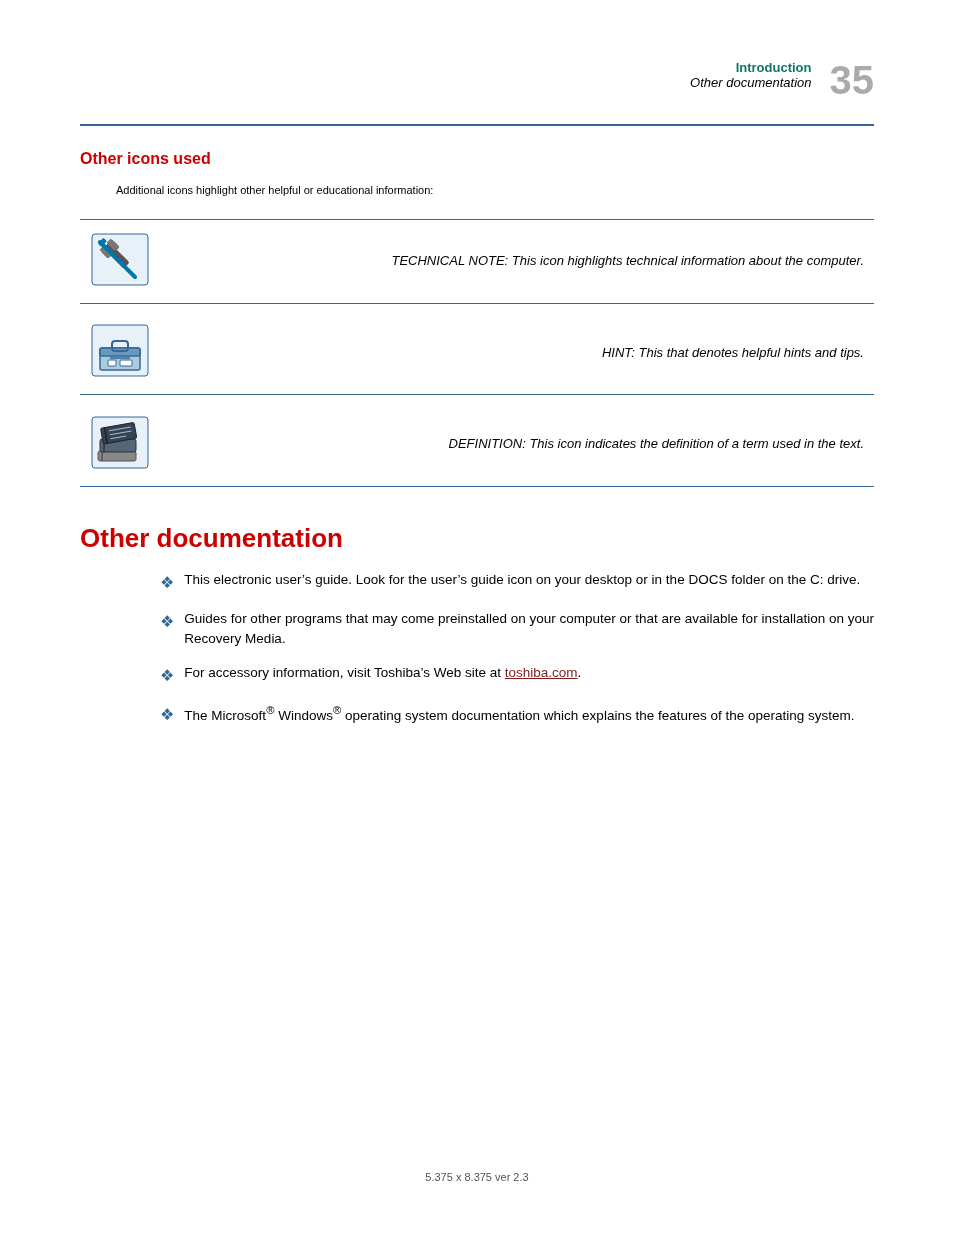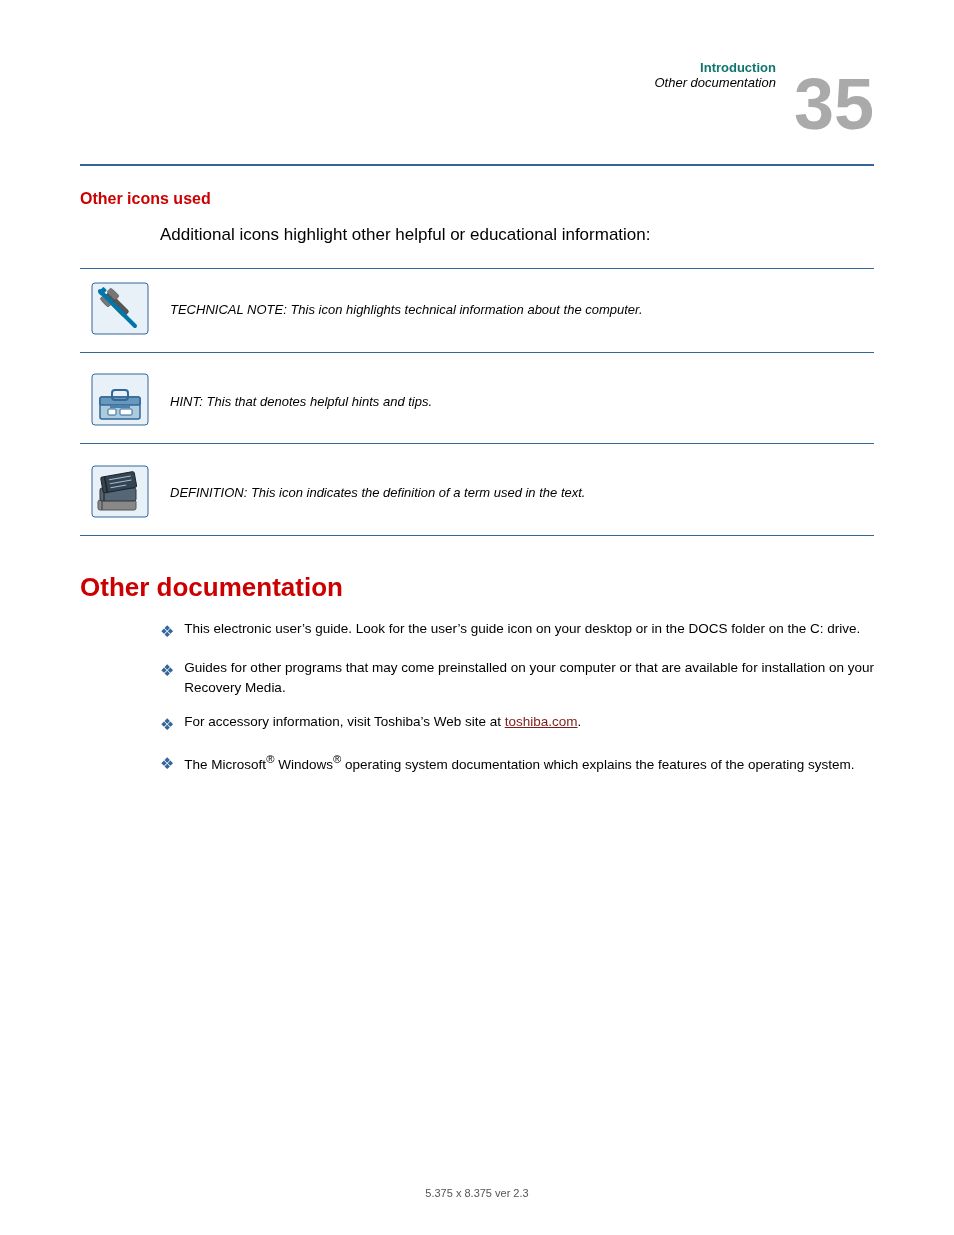--- a/index.html
+++ b/index.html
@@ -44,63 +44,63 @@
 
     .header-section-title {
       color: #000000;
       font-style: italic;
       font-size: 13px;
       font-family: Arial, sans-serif;
       display: block;
     }
 
     .page-number {
-      font-size: 72px;
+      font-size: 40px;
       font-weight: bold;
       color: #aaaaaa;
       line-height: 1;
       font-family: Arial, sans-serif;
       margin-left: 8px;
-      margin-top: 8px;
     }
 
     
     .header-rule {
       border: none;
       border-top: 2px solid #336699;
       margin-bottom: 24px;
     }
 
     
     .section-title {
       color: #cc0000;
       font-size: 16px;
       font-weight: bold;
       font-family: Arial, sans-serif;
       margin-bottom: 14px;
     }
 
     .section-intro {
-      margin-left: 80px;
+      margin-left: 36px;
       margin-bottom: 20px;
       font-family: Arial, sans-serif;
-      font-size: 17px;
+      font-size: 11px;
       line-height: 1.5;
     }
 
     
     .icon-table {
       width: 100%;
       border-collapse: collapse;
       margin-bottom: 0;
     }
 
     .icon-table tr {
       border-top: 1px solid #336699;
       border-bottom: 1px solid #336699;
+      text-align: right;
     }
 
     .icon-table td {
       padding: 12px 10px;
       vertical-align: middle;
     }
 
     .icon-cell {
       width: 80px;
       text-align: center;
@@ -172,21 +172,21 @@
     }
 
     .link-text {
       color: #7f1d1d;
       text-decoration: underline;
     }
 
     
     .page-footer {
       position: absolute;
-      bottom: 36px;
+      bottom: 52px;
       left: 0;
       right: 0;
       text-align: center;
       font-family: Arial, sans-serif;
       font-size: 11px;
       color: #555555;
       margin-top: 37px;
     }
 
     

